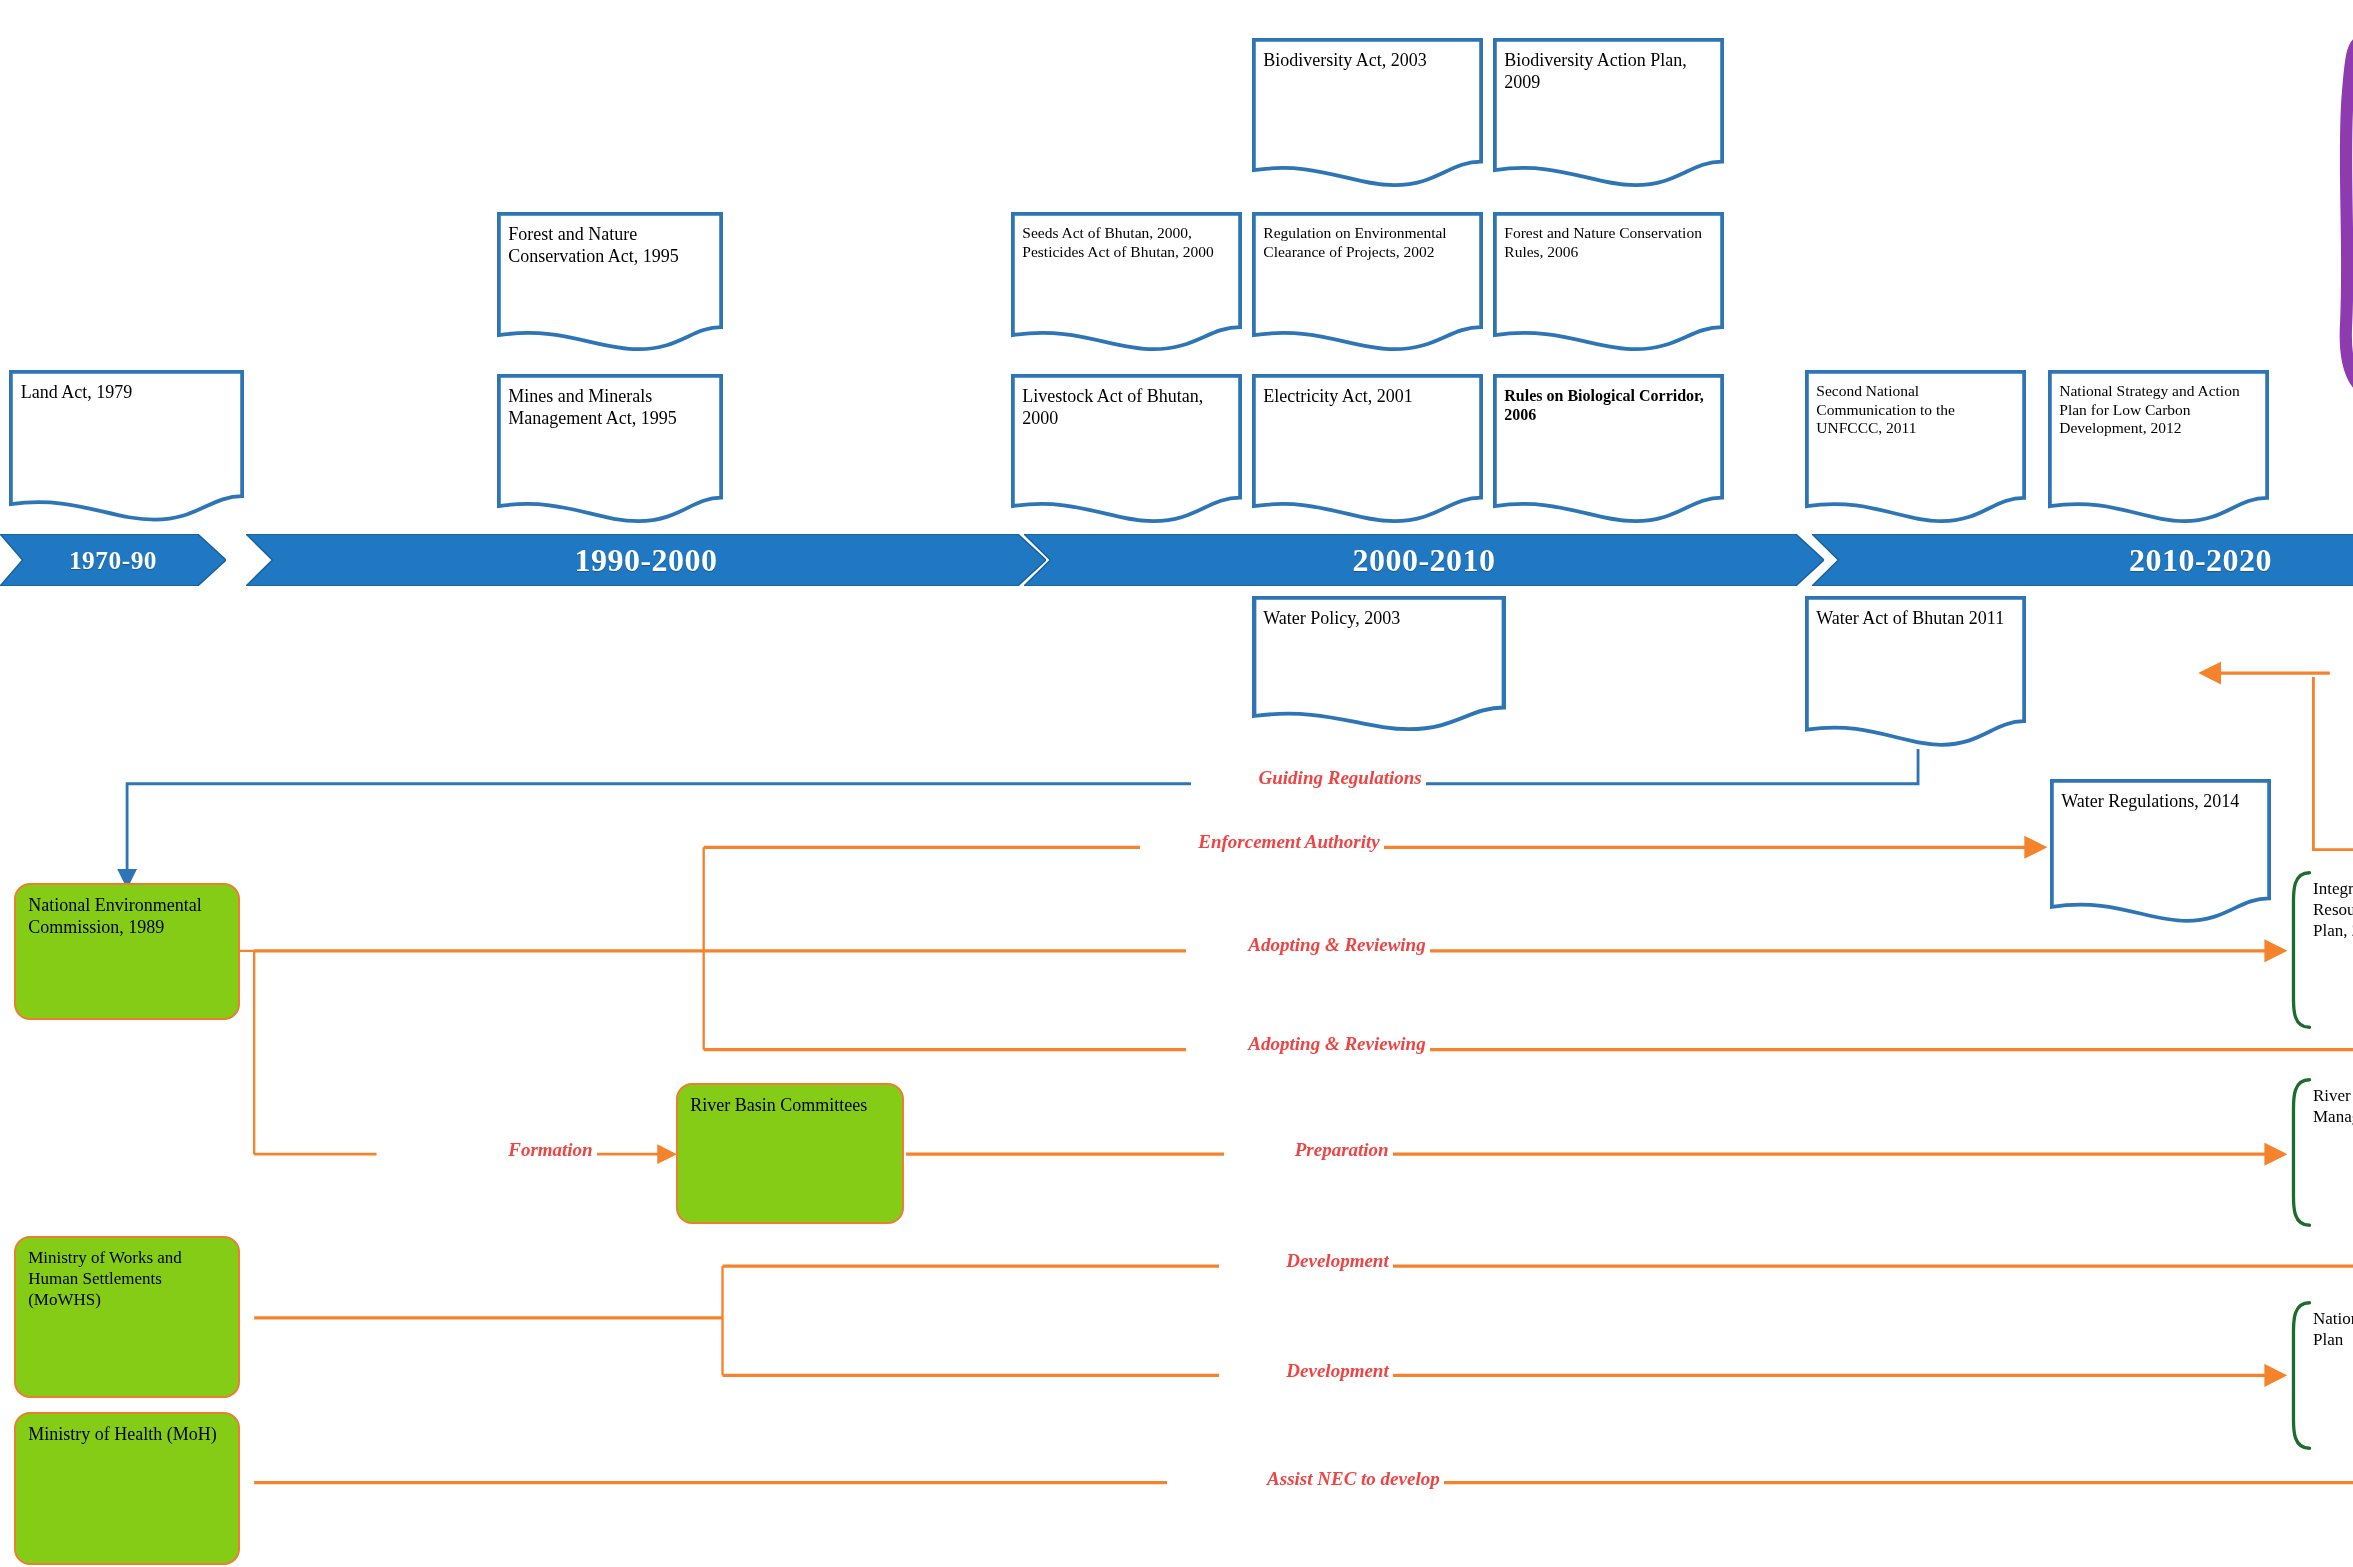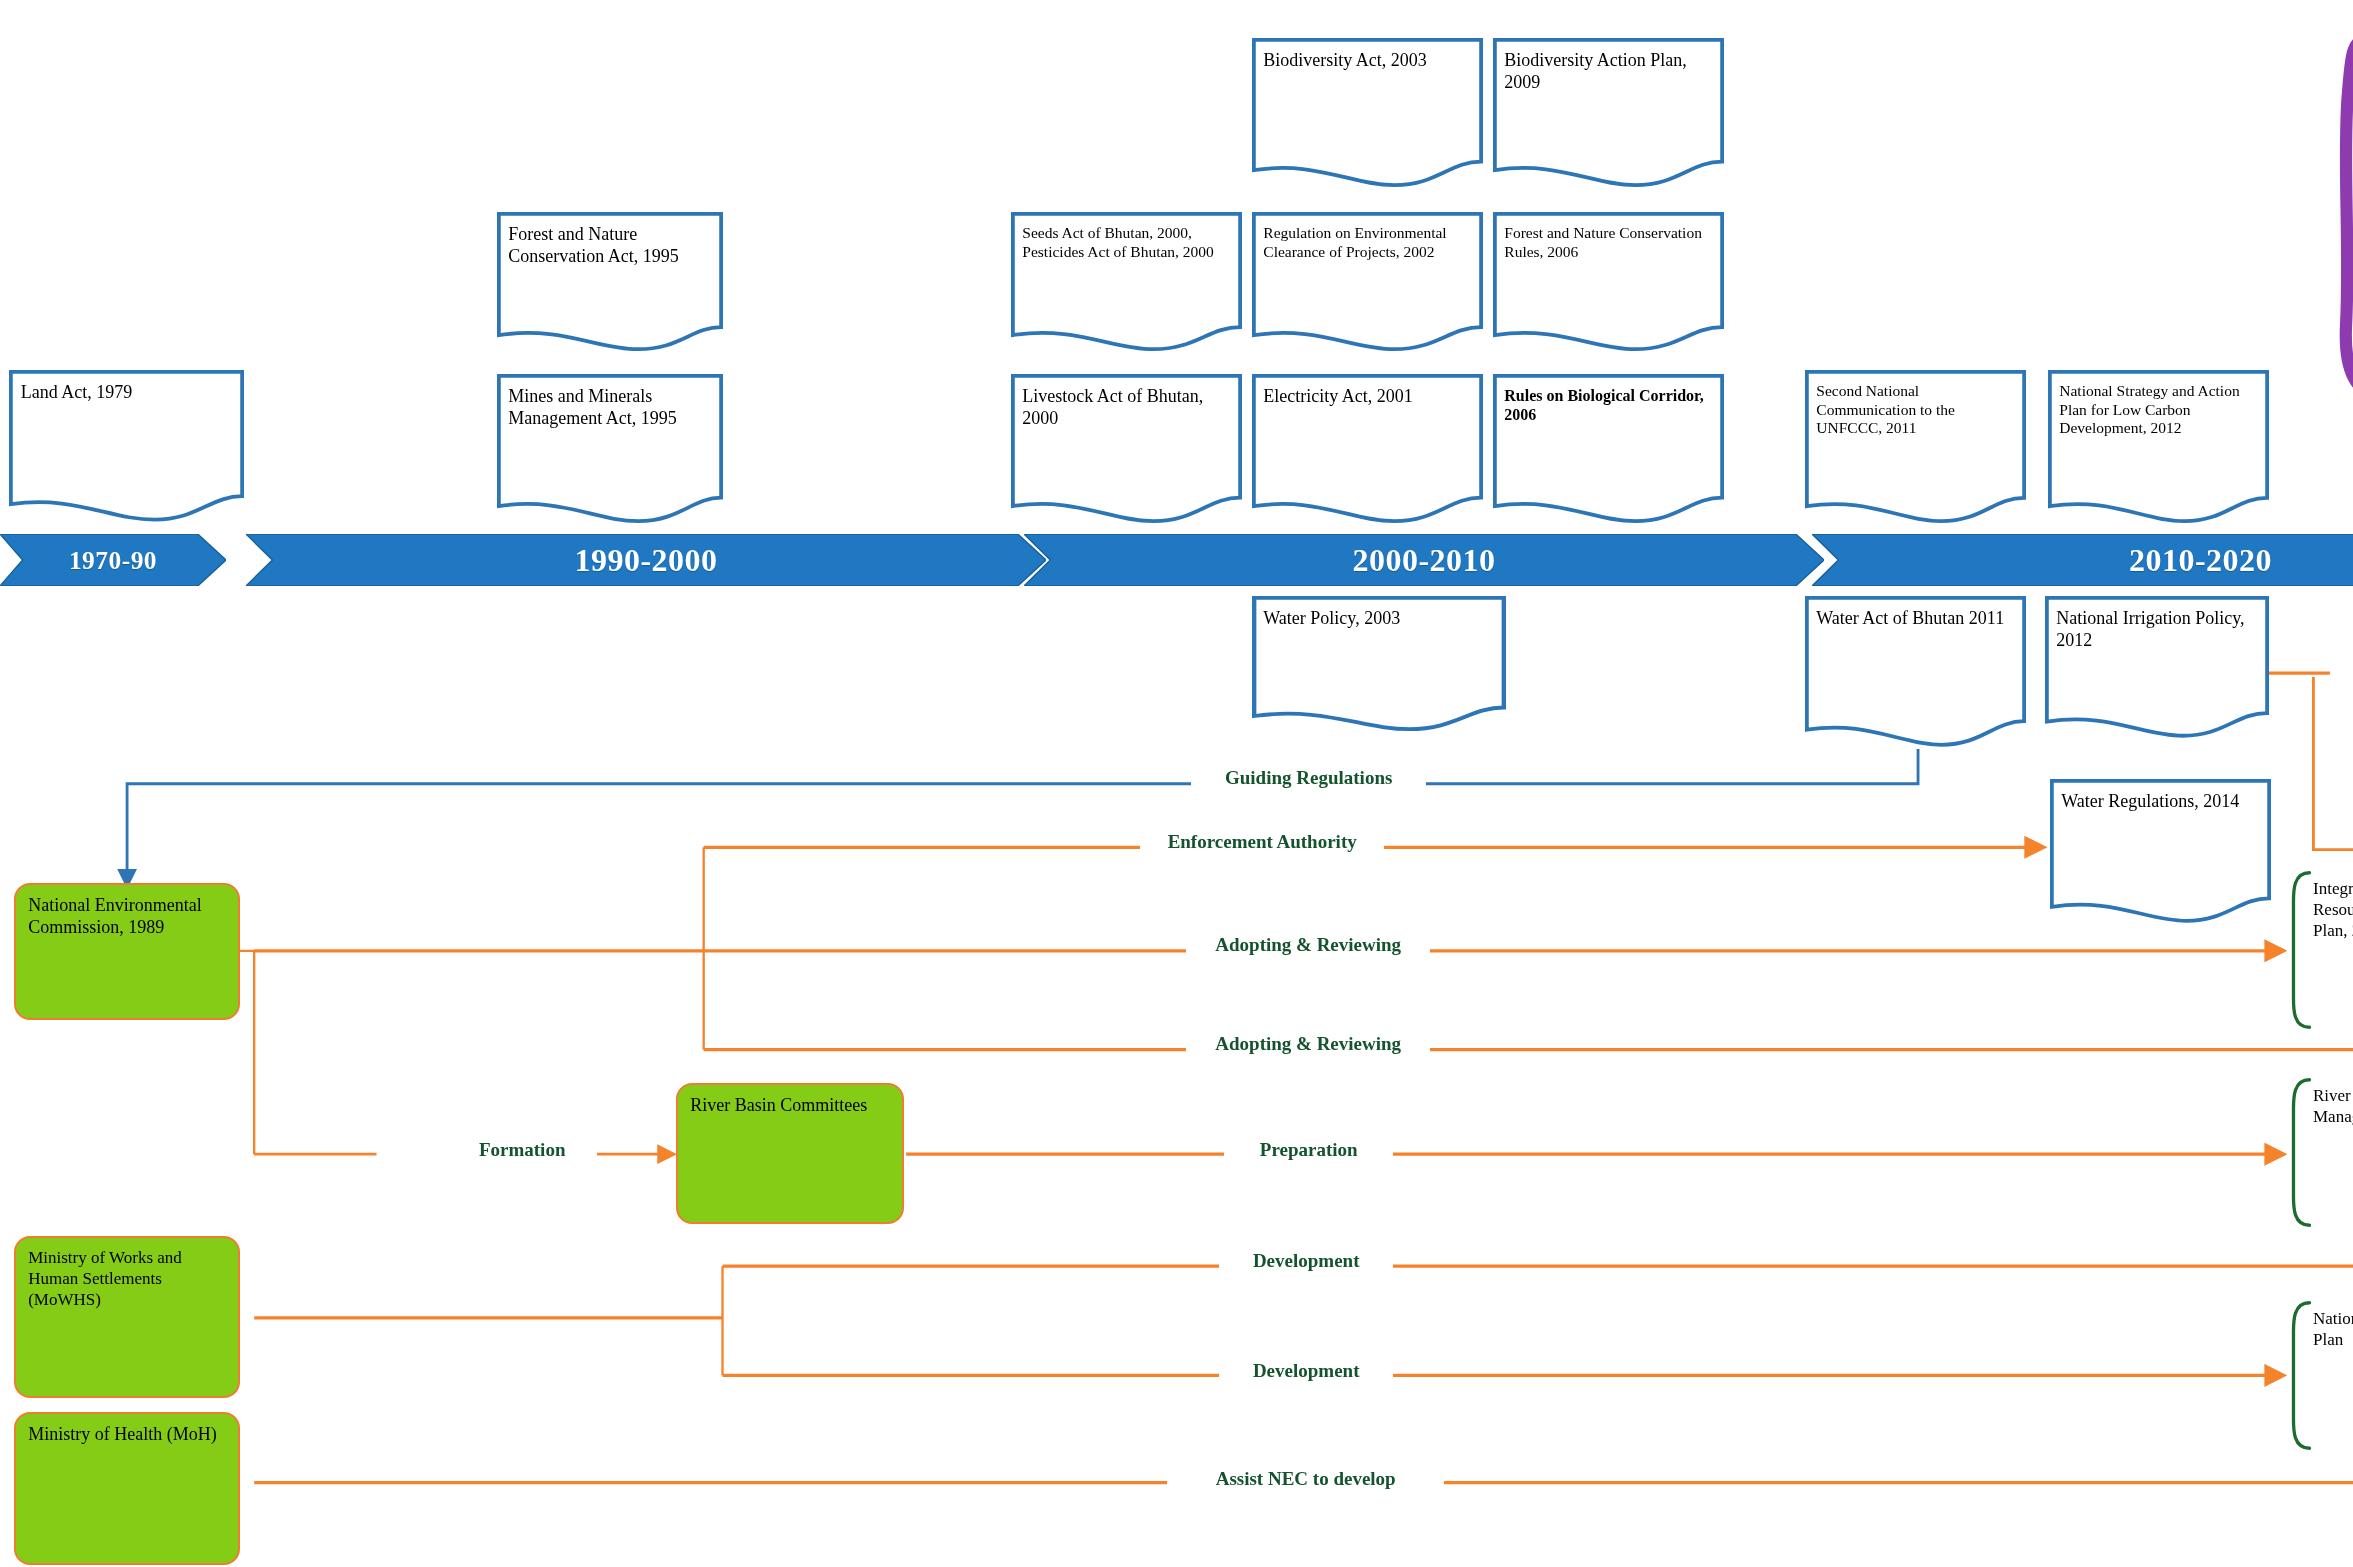--- a/index.html
+++ b/index.html
@@ -54,23 +54,24 @@
     letter-spacing:0.5px;
     text-shadow:0 0.9px 0.9px rgba(0,0,0,.25);
     z-index:5;
   }
   .chev .cbg{position:absolute;left:0;top:0;width:100%;height:100%;z-index:1;}
   .chev .clab{position:relative;z-index:2;}
 
   
   .rel{
     position:absolute;
-    color:#14532d;
+    color:#ef4444;
+    font-style:italic;
     font-weight:700;
-    text-align:center;
+    text-align:right;
     white-space:nowrap;
     z-index:9;
     background:#fff;
     padding:0 4.7px;
     line-height:1.15;
   }
 
   
   #legend{position:absolute;z-index:12;}
 
@@ -247,26 +248,20 @@
     <span class="ptxt">Water Policy, 2003</span>
   </div>
 
   <div class="policy" style="left:1805px;top:596px;width:221px;height:153px;font-size:18px;">
     <svg class="shape" viewBox="0 0 470 325" preserveAspectRatio="none">
       <path d="M4,4 H466 V266 C402,266 376,316 290,316 C204,316 134,264 4,284 Z" fill="#fff" stroke="#2E75B6" stroke-width="8"></path>
     </svg>
     <span class="ptxt">Water Act of Bhutan 2011</span>
   </div>
 
-  <div class="policy" style="left:2045px;top:596px;width:224px;height:144px;font-size:18px;">
-    <svg class="shape" viewBox="0 0 475 305" preserveAspectRatio="none">
-      <path d="M4,4 H471 V248 C406,248 380,296 292,296 C206,296 134,246 4,266 Z" fill="#fff" stroke="#2E75B6" stroke-width="8"></path>
-    </svg>
-    <span class="ptxt">National Irrigation Policy, 2012</span>
-  </div>
 
   <div class="policy" style="left:2050px;top:779px;width:221px;height:148px;font-size:18px;">
     <svg class="shape" viewBox="0 0 470 315" preserveAspectRatio="none">
       <path d="M4,4 H466 V254 C402,254 376,302 290,302 C204,302 134,252 4,272 Z" fill="#fff" stroke="#2E75B6" stroke-width="8"></path>
     </svg>
     <span class="ptxt">Water Regulations, 2014</span>
   </div>
 
   <div class="inst" style="left:14px;top:883px;width:226px;height:137px;font-size:18px;">
     <span>National Environmental Commission, 1989</span>

